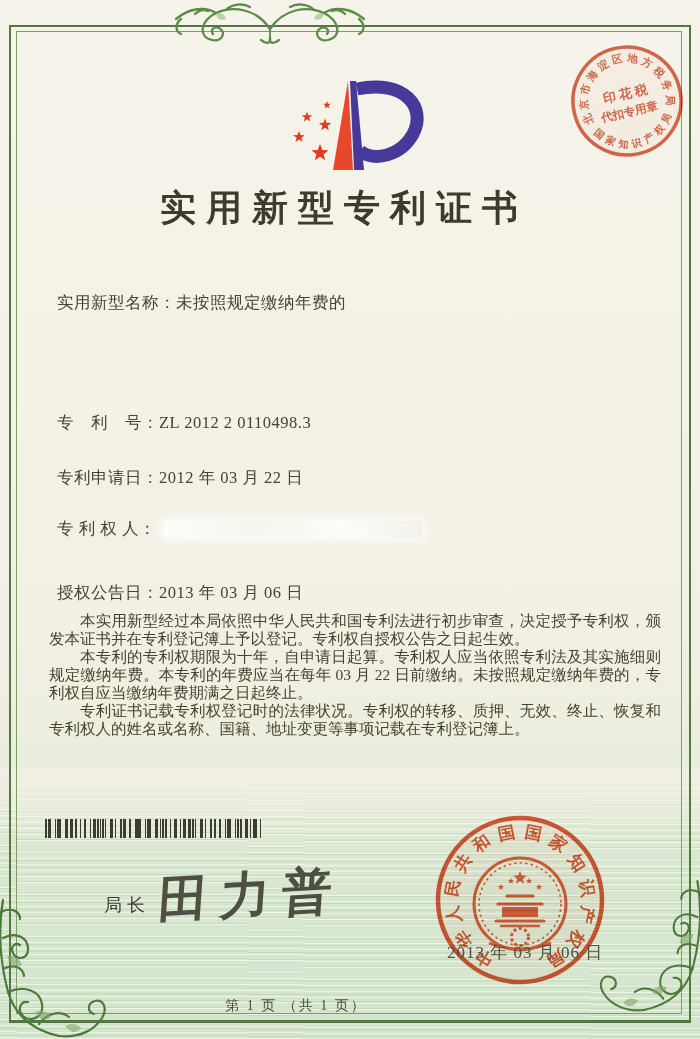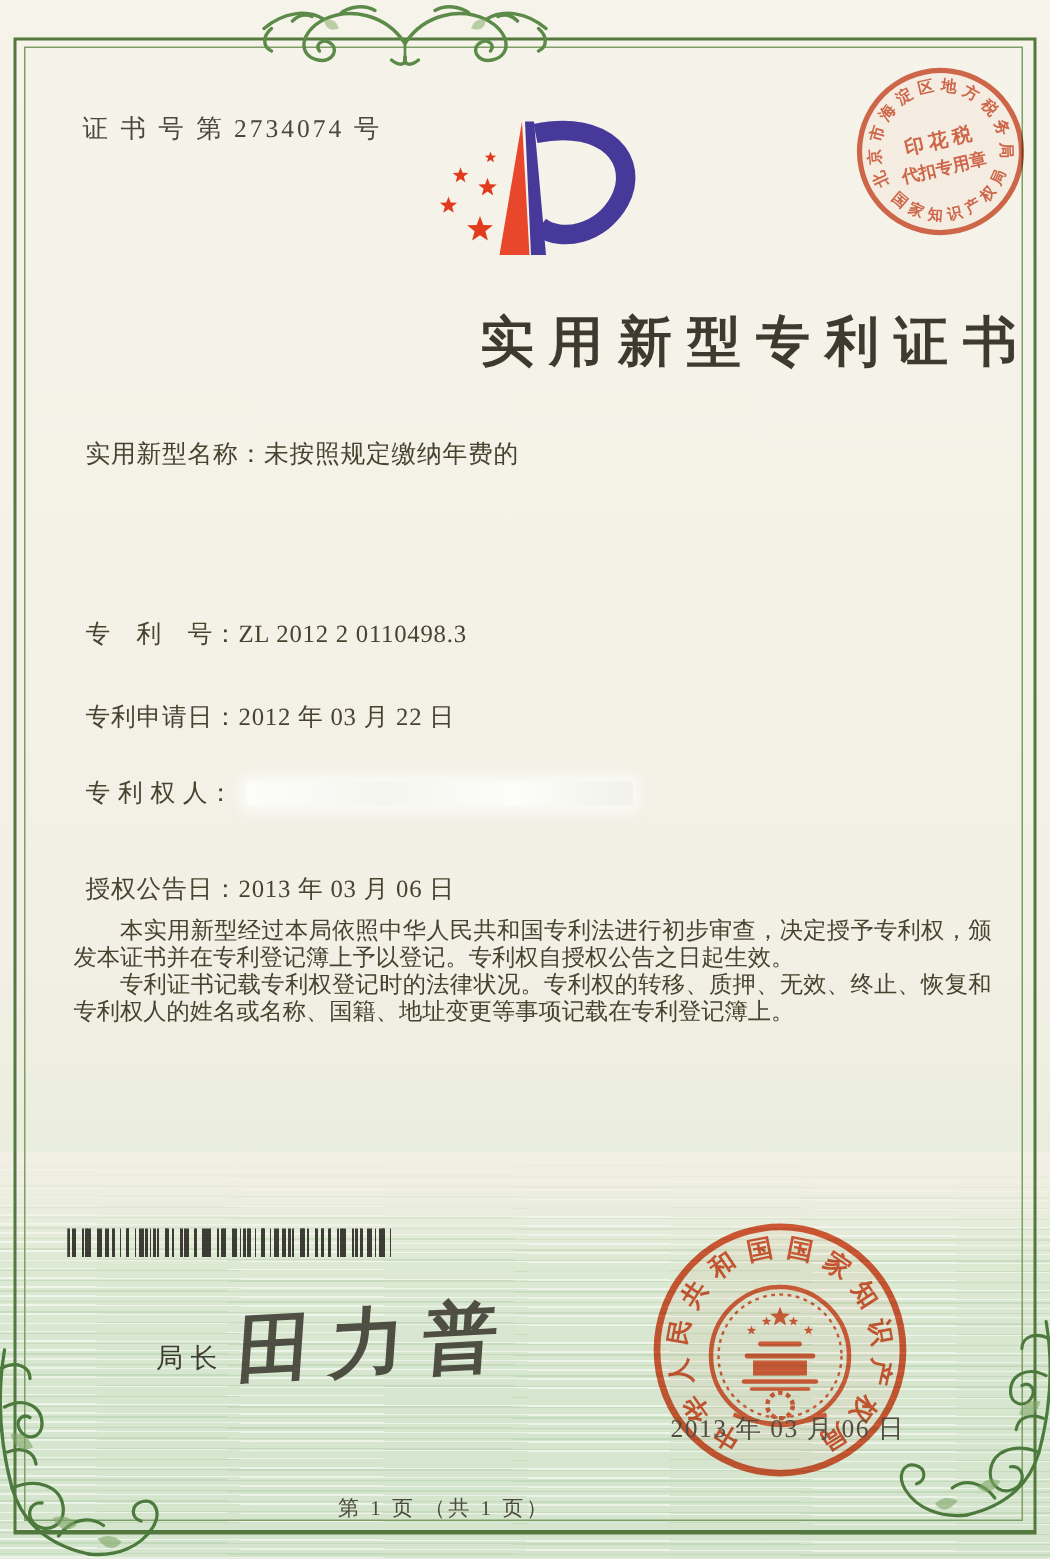--- a/index.html
+++ b/index.html
@@ -12,21 +12,21 @@
   .waves{position:absolute;left:0;top:768px;width:700px;height:271px;overflow:hidden;pointer-events:none;}
   .waves .w{position:absolute;left:-60px;top:-40px;width:840px;height:360px;}
   .w1{background:repeating-linear-gradient(179deg,rgba(255,255,255,.55) 0 1px,rgba(255,255,255,0) 1px 6px);transform:rotate(1.2deg);}
   .w2{background:repeating-linear-gradient(181deg,rgba(128,172,118,.20) 0 1px,rgba(128,172,118,0) 1px 7px);transform:rotate(-0.9deg);}
   .wavefade{position:absolute;left:0;top:768px;width:700px;height:70px;background:linear-gradient(180deg,#f2efe4 0%,rgba(242,239,228,0) 100%);pointer-events:none;}
   
   .frame-outer{position:absolute;left:9px;top:25px;width:678px;height:993px;border:2px solid #53793f;border-bottom-width:3px;}
   .frame-inner{position:absolute;left:16px;top:31px;width:664px;height:981px;border:1px solid #7d9f66;}
   
   .cert-no{position:absolute;left:55px;top:74px;font-size:17px;letter-spacing:2px;color:#4c473c;}
-  .title{position:absolute;left:0;top:184px;width:688px;text-align:right;font-size:36px;font-weight:600;letter-spacing:10px;color:#3f3a30;margin-top:20px;}
+  .title{position:absolute;left:0;top:184px;width:688px;text-align:center;font-size:36px;font-weight:600;letter-spacing:10px;color:#3f3a30;}
   .field{position:absolute;left:57px;font-size:16.5px;color:#48422f;letter-spacing:.5px;white-space:nowrap;}
   .f0{top:292px}.f1{top:356px}.f2{top:412px}.f3{top:467px}.f4{top:518px}.f5{top:582px}
   .redact{display:inline-block;vertical-align:middle;width:258px;height:16px;margin:-3px 0 0 8px;border-radius:3px;
     background:linear-gradient(90deg,rgba(253,253,251,.96),rgba(246,246,241,.88) 35%,rgba(253,253,250,.96) 70%,rgba(241,241,236,.8));
     box-shadow:0 0 9px 5px rgba(251,251,247,.92);}
   .paras{position:absolute;left:49px;top:612px;width:612px;font-size:15.5px;line-height:18px;text-align:justify;color:#48422f;}
   .paras p{margin:0;text-indent:2em;}
   .barcode{position:absolute;left:45px;top:819px;width:219px;height:19px;opacity:.88;
     background:
       repeating-linear-gradient(90deg,#26251f 0 1px,transparent 1px 5px),
@@ -72,21 +72,20 @@
       </g>
       <use href="#halfScroll" transform="translate(206,0) scale(-1,1)"></use>
       <path d="M103,29 q0,9 0,12" stroke-width="1.8"></path>
     </g>
     <g fill="#8ab070" opacity=".55" stroke="none">
       <path d="M49,13 q8,-1 10,6 q-9,3 -10,-6z"></path>
       <path d="M157,13 q-8,-1 -10,6 q9,3 10,-6z"></path>
     </g>
   </svg>
 
-  <div class="cert-no">证 书 号 第 2734074 号</div>
 
   <svg id="tax-stamp-svg" class="tax-stamp" viewBox="0 0 118 118">
     <circle cx="59" cy="59" r="54" fill="rgba(231,120,88,0.05)" stroke="#cf5130" stroke-width="3.5"></circle>
     <text x="59" y="56" text-anchor="middle" font-size="13" fill="#cf5130" font-weight="bold">印 花 税</text>
     <text x="59" y="74" text-anchor="middle" font-size="11.5" fill="#cf5130" font-weight="bold">代扣专用章</text>
     <g id="tax-ring">
         <text x="16.939653168446355" y="67.94020270516364" text-anchor="middle" dominant-baseline="central" font-size="10.5" fill="#cf5130" font-weight="bold" transform="rotate(-102 16.939653168446355 67.94020270516364)">北</text>
         <text x="16.4612896825915" y="52.71842977181629" text-anchor="middle" dominant-baseline="central" font-size="10.5" fill="#cf5130" font-weight="bold" transform="rotate(-81.6 16.4612896825915 52.71842977181629)">京</text>
         <text x="21.318812758113864" y="38.28459201362624" text-anchor="middle" dominant-baseline="central" font-size="10.5" fill="#cf5130" font-weight="bold" transform="rotate(-61.2 21.318812758113864 38.28459201362624)">市</text>
         <text x="30.902914028425467" y="26.44921260697447" text-anchor="middle" dominant-baseline="central" font-size="10.5" fill="#cf5130" font-weight="bold" transform="rotate(-40.8 30.902914028425467 26.44921260697447)">海</text>
@@ -123,20 +122,21 @@
   <div class="title">实用新型专利证书</div>
 
   <div class="field f0"><span>实用新型名称：</span><span>未按照规定缴纳年费的</span></div>
   <div class="field f2"><span>专　利　号：</span><span>ZL 2012 2 0110498.3</span></div>
   <div class="field f3"><span>专利申请日：</span><span>2012 年 03 月 22 日</span></div>
   <div class="field f4"><span>专 利 权 人：</span><span class="redact"></span></div>
   <div class="field f5"><span>授权公告日：</span><span>2013 年 03 月 06 日</span></div>
 
   <div class="paras">
     <p>本实用新型经过本局依照中华人民共和国专利法进行初步审查，决定授予专利权，颁发本证书并在专利登记簿上予以登记。专利权自授权公告之日起生效。</p>
+    <p>本专利的专利权期限为十年，自申请日起算。专利权人应当依照专利法及其实施细则规定缴纳年费。本专利的年费应当在每年 03 月 22 日前缴纳。未按照规定缴纳年费的，专利权自应当缴纳年费期满之日起终止。</p>
     <p>专利证书记载专利权登记时的法律状况。专利权的转移、质押、无效、终止、恢复和专利权人的姓名或名称、国籍、地址变更等事项记载在专利登记簿上。</p>
   </div>
 
   <div class="barcode"></div>
 
   <div class="sig-label">局长</div>
   <div class="sig-name">田力普</div>
 
   <svg id="office-seal-svg" class="office-seal" viewBox="0 0 176 176">
     <circle cx="88" cy="88" r="82" fill="rgba(235,110,75,0.06)" stroke="#dd4a24" stroke-width="4.5"></circle>

